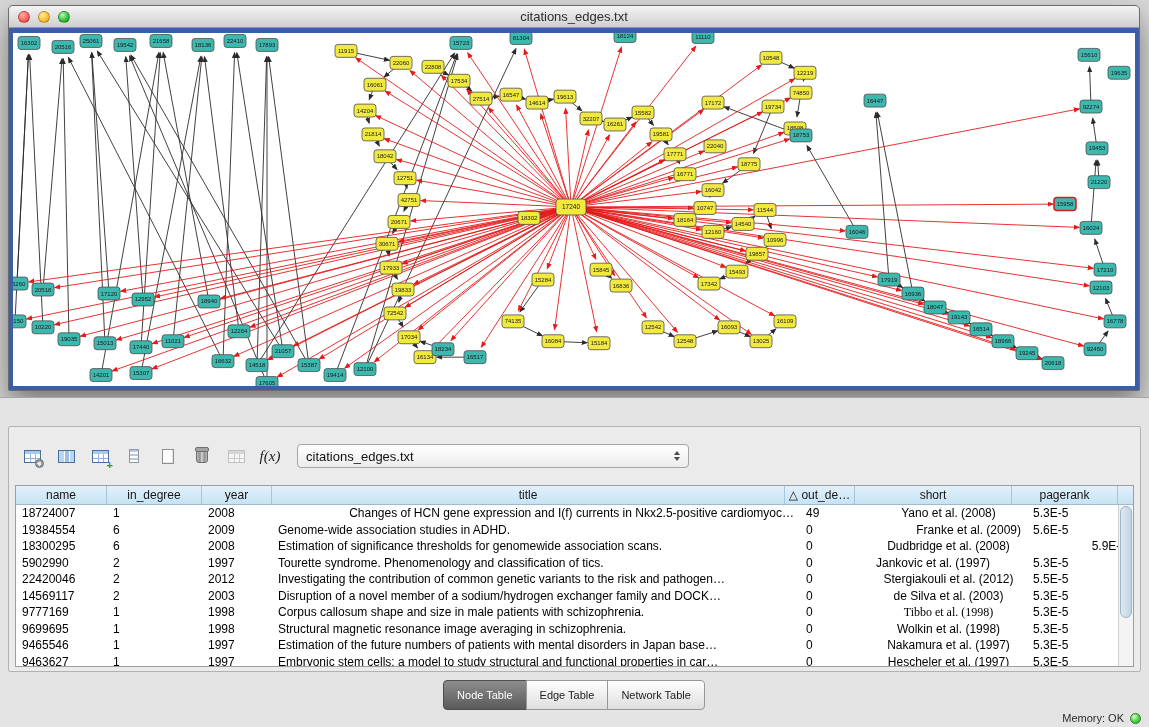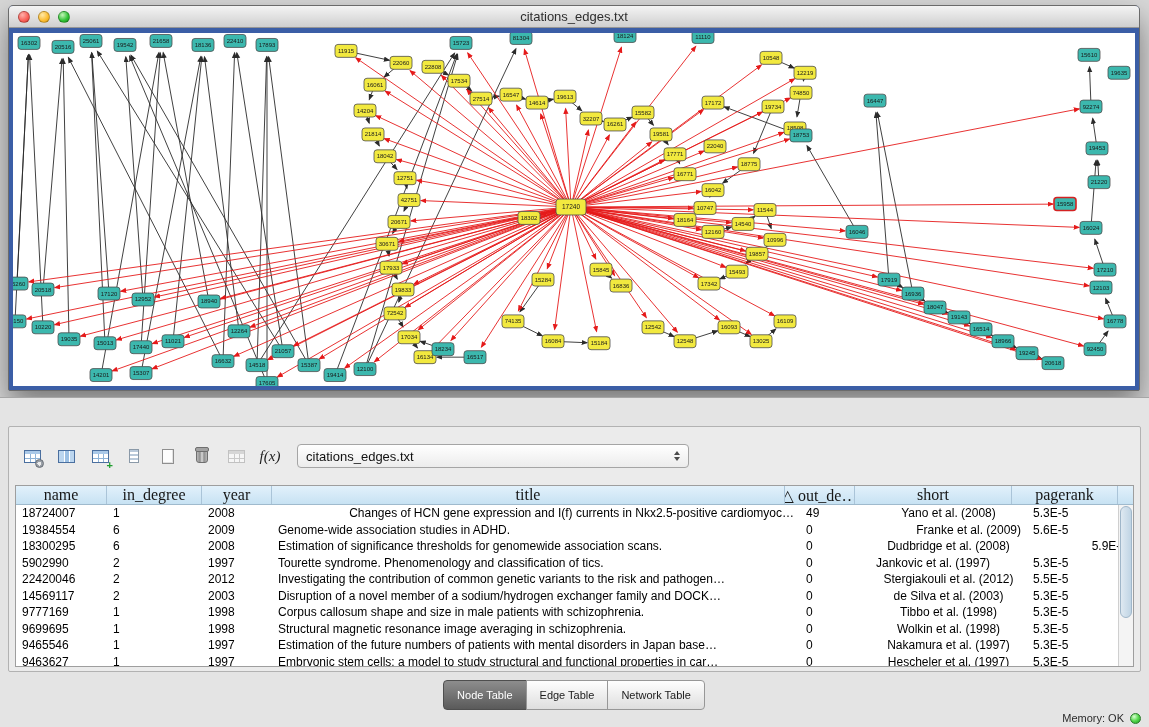--- a/index.html
+++ b/index.html
@@ -67,21 +67,21 @@
   .combo-arrows { width:15px; height:18px; display:flex; flex-direction:column; align-items:center;
       justify-content:center; gap:2px; }
   .arr-up { width:0; height:0; border-left:3.5px solid transparent; border-right:3.5px solid transparent; border-bottom:4.5px solid #4b4b4b; }
   .arr-down { width:0; height:0; border-left:3.5px solid transparent; border-right:3.5px solid transparent; border-top:4.5px solid #4b4b4b; }
 
   .table-wrap { position:absolute; left:6px; right:6px; top:58px; bottom:4px;
       border:1px solid #9e9e9e; background:#fff; display:flex; flex-direction:column; overflow:hidden; }
   .thead { display:flex; height:19px; background:linear-gradient(#e2f1fb,#c7e2f3);
       border-bottom:1px solid #9fbacd; flex:none; }
   .th { border-right:1px solid #aac4d8; display:flex; align-items:center; justify-content:center;
-      font-size:16px; color:#161616; overflow:hidden; white-space:nowrap; flex:none;font-family:Liberation Serif, serif; }
+      font-size:12px; color:#161616; overflow:hidden; white-space:nowrap; flex:none; }
   .tbody { flex:1; position:relative; overflow:hidden; }
   .tr { display:flex; height:16.5px; align-items:center; }
   .td { padding:0 6px; font-size:12px; color:#000; white-space:nowrap; overflow:hidden; flex:none; }
   .vscroll { position:absolute; right:0; top:0; bottom:0; width:15px; background:#f4f4f4; border-left:1px solid #cfcfcf; }
   .vthumb { margin:1px; height:112px; border:1px solid #9fb6c9; border-radius:7px;
       background:linear-gradient(90deg,#dfe9f1,#bfd4e4); }
 
   .tabs { position:absolute; left:0; right:0; top:282px; display:flex; justify-content:center; }
   .tab { height:30px; padding:0 13px; display:flex; align-items:center; font-size:11px; color:#1c1c1c;
       border:1px solid #979797; background:linear-gradient(#fefefe,#dedede); margin-left:-1px; cursor:default; }
@@ -881,21 +881,21 @@
               <div class="td" style="width: 70px; text-align: left;">0</div>
               <div class="td" style="width: 157px; text-align: center;">de Silva et al. (2003)</div>
               <div class="td" style="width: 106px; text-align: left;">5.3E-5</div>
             </div>
             <div class="tr">
               <div class="td" style="width: 91px; text-align: left;">9777169</div>
               <div class="td" style="width: 95px; text-align: left;">1</div>
               <div class="td" style="width: 70px; text-align: left;">1998</div>
               <div class="td" style="width: 498px; flex: 1 0 498px; text-align: left;">Corpus callosum shape and size in male patients with schizophrenia.</div>
               <div class="td" style="width: 70px; text-align: left;">0</div>
-              <div class="td" style="width: 157px; text-align: center;">Tibbo et al. (1998)</div>
+              <div class="td" style="width: 157px; text-align: center; font-family: Liberation Serif, serif;">Tibbo et al. (1998)</div>
               <div class="td" style="width: 106px; text-align: left;">5.3E-5</div>
             </div>
             <div class="tr">
               <div class="td" style="width: 91px; text-align: left;">9699695</div>
               <div class="td" style="width: 95px; text-align: left;">1</div>
               <div class="td" style="width: 70px; text-align: left;">1998</div>
               <div class="td" style="width: 498px; flex: 1 0 498px; text-align: left;">Structural magnetic resonance image averaging in schizophrenia.</div>
               <div class="td" style="width: 70px; text-align: left;">0</div>
               <div class="td" style="width: 157px; text-align: center;">Wolkin et al. (1998)</div>
               <div class="td" style="width: 106px; text-align: left;">5.3E-5</div>

